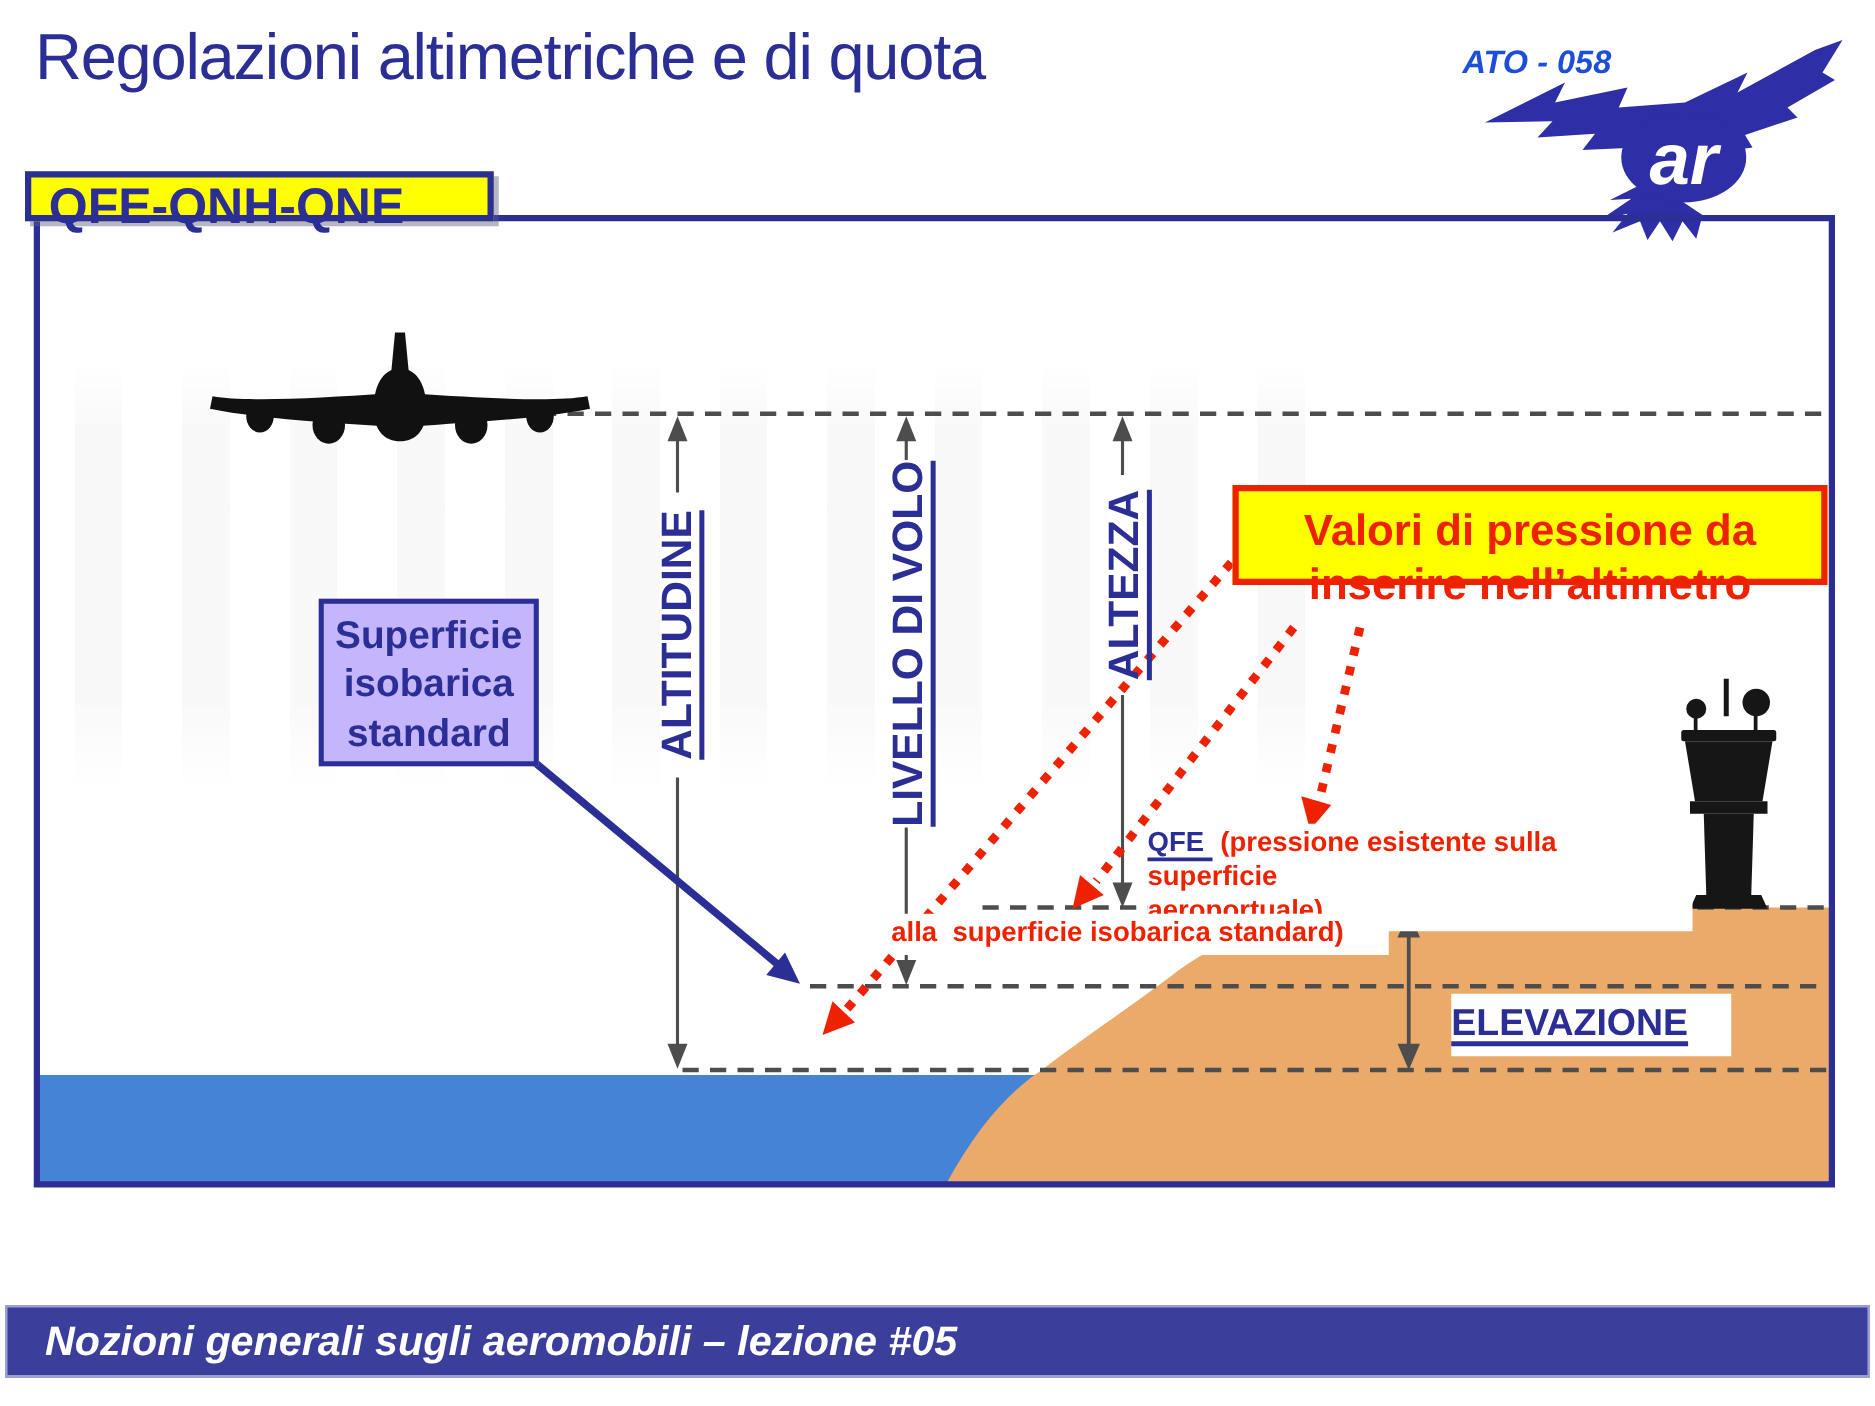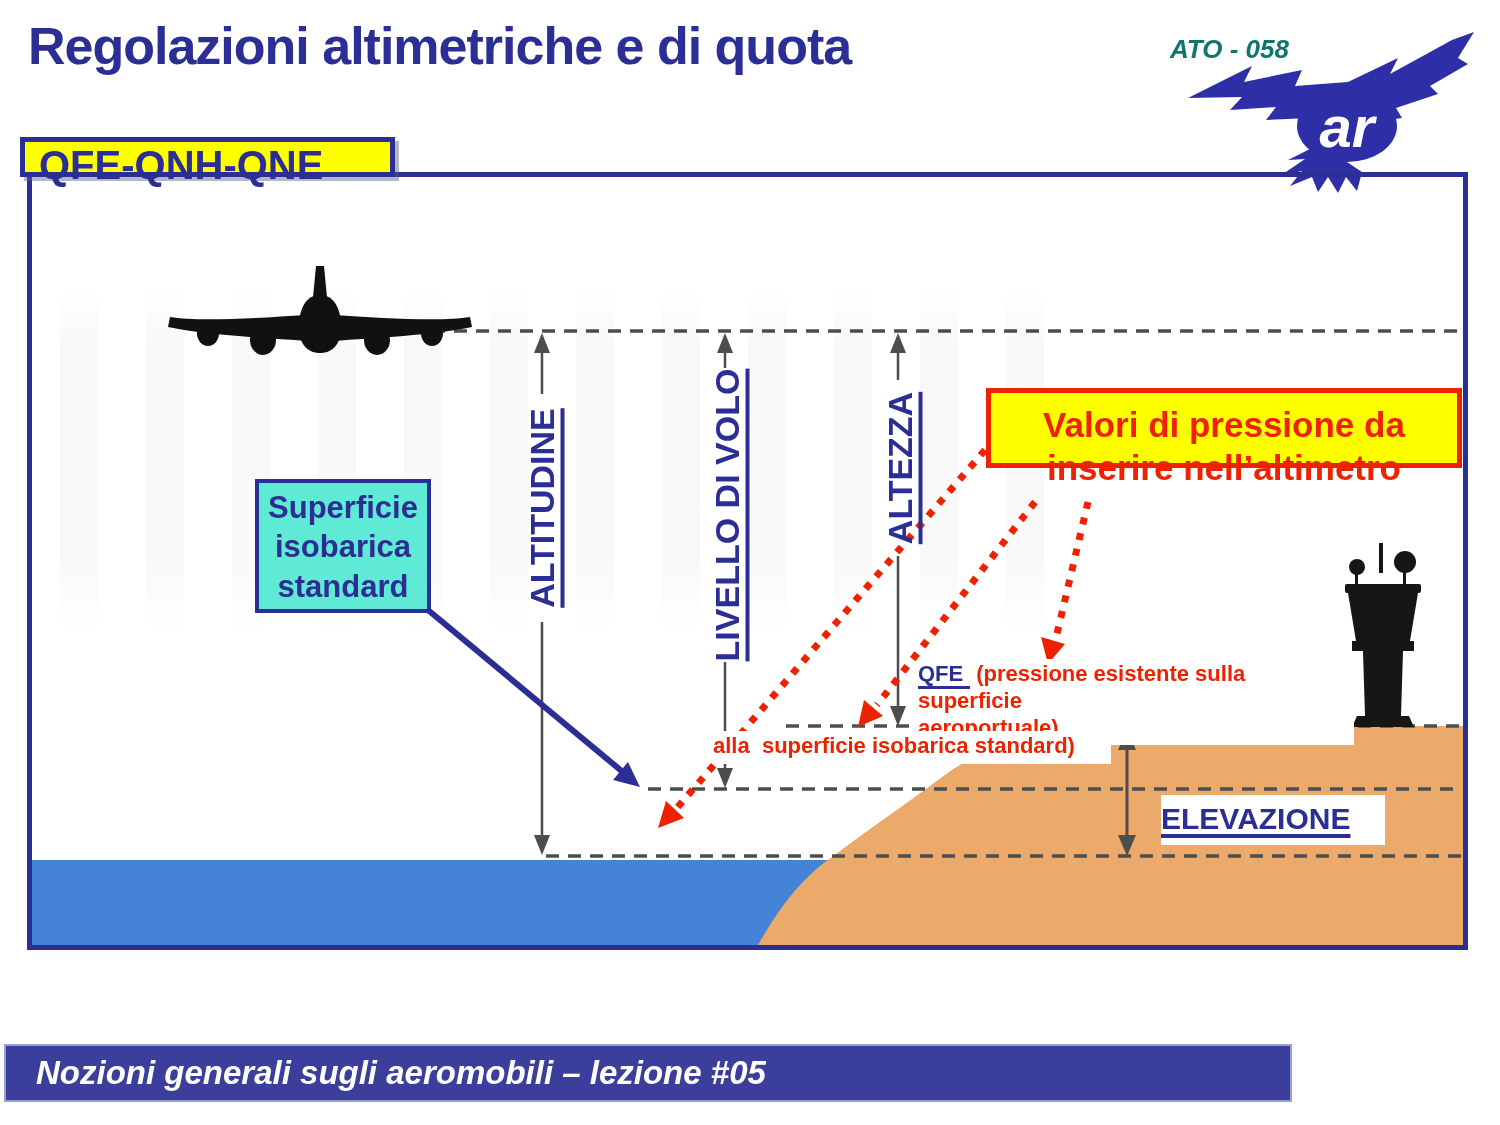--- a/index.html
+++ b/index.html
@@ -1,55 +1,55 @@
 <!DOCTYPE html>
 <html><head>
 <meta charset="utf-8">
 <style>
   html,body{margin:0;padding:0;background:#ffffff;}
   body{font-family:"Liberation Sans",sans-serif;}
   .slide{position:relative;width:1500px;height:1125px;background:#ffffff;overflow:hidden;}
   .abs{position:absolute;}
 
-  .page-title{left:28px;top:16px;font-size:52px;font-weight:bold;color:#2b2e94;letter-spacing:-1px;white-space:nowrap;}
-  .ato-label{left:1170px;top:34px;font-size:26px;font-weight:bold;font-style:italic;color:#0f766e;}
+  .page-title{left:28px;top:16px;font-size:52px;font-weight:normal;color:#2b2e94;letter-spacing:-1px;white-space:nowrap;}
+  .ato-label{left:1170px;top:34px;font-size:26px;font-weight:bold;font-style:italic;color:#1d4ed8;}
 
   .badge{left:20px;top:137px;width:375px;height:40px;background:#ffff00;border:5px solid #2b2e94;
          box-sizing:border-box;box-shadow:4px 4px 0 rgba(90,95,130,.45);
          font-size:40px;font-weight:bold;color:#2b2e94;line-height:46px;padding-left:14px;z-index:6;}
 
   .frame{left:27px;top:172px;width:1441px;height:778px;border:5px solid #2b2e94;box-sizing:border-box;z-index:4;pointer-events:none;}
 
   .watermark{left:60px;top:290px;width:1000px;height:340px;z-index:1;
     background:repeating-linear-gradient(90deg,rgba(70,70,90,.035) 0 38px,transparent 38px 86px);
     -webkit-mask-image:linear-gradient(180deg,transparent,black 15%,black 80%,transparent);}
 
   svg.layer{left:0;top:0;z-index:2;}
 
   .vlabel{z-index:5;font-weight:bold;color:#2b2e94;font-size:34px;white-space:nowrap;
           transform:translate(-50%,-50%) rotate(-90deg);
           text-decoration:underline;text-decoration-thickness:4px;text-underline-offset:7px;}
 
   .iso-box{left:255px;top:479px;width:176px;height:134px;border:4px solid #2b2e94;box-sizing:border-box;
-           background:#5eead4;color:#2b2e94;font-size:31px;font-weight:bold;text-align:center;
+           background:#c4b5fd;color:#2b2e94;font-size:31px;font-weight:bold;text-align:center;
            line-height:1.27;padding-top:5px;z-index:5;}
 
   .valori-box{left:986px;top:388px;width:476px;height:80px;border:5px solid #ee2200;box-sizing:border-box;
               background:#ffff00;color:#ee2200;font-size:35px;font-weight:bold;text-align:center;
               line-height:1.22;padding-top:11px;z-index:5;}
 
   .plabel{z-index:5;background:#ffffff;color:#ee2200;font-size:22px;font-weight:bold;text-align:left;line-height:1.22;}
   .plabel .term{color:#2b2e94;border-bottom:3px solid #2b2e94;padding-right:7px;margin-right:6px;}
   .prewrap{white-space:pre-wrap;}
 
   .elev-box{left:1133px;top:795px;width:224px;height:50px;background:#ffffff;z-index:5;
             color:#2b2e94;font-size:30px;font-weight:bold;text-align:left;line-height:48px;
             text-decoration:underline;text-decoration-thickness:4px;text-underline-offset:5px;margin-left:28px;}
 
-  .footer-bar{left:4px;top:1044px;width:1288px;height:58px;background:#3b3e9b;border:2px solid #9aa0d6;
+  .footer-bar{left:4px;top:1044px;width:1492px;height:58px;background:#3b3e9b;border:2px solid #9aa0d6;
               box-sizing:border-box;z-index:6;}
   .footer-left{position:absolute;left:30px;top:8px;font-size:33px;font-weight:bold;font-style:italic;color:#ffffff;white-space:nowrap;}
   .footer-page{position:absolute;right:100px;top:8px;font-size:33px;font-weight:bold;font-style:italic;color:#ffffff;margin-top:47px;}
 </style>
 </head>
 <body>
 
 <div class="slide">
 
   <div class="abs page-title">Regolazioni altimetriche e di quota</div>

